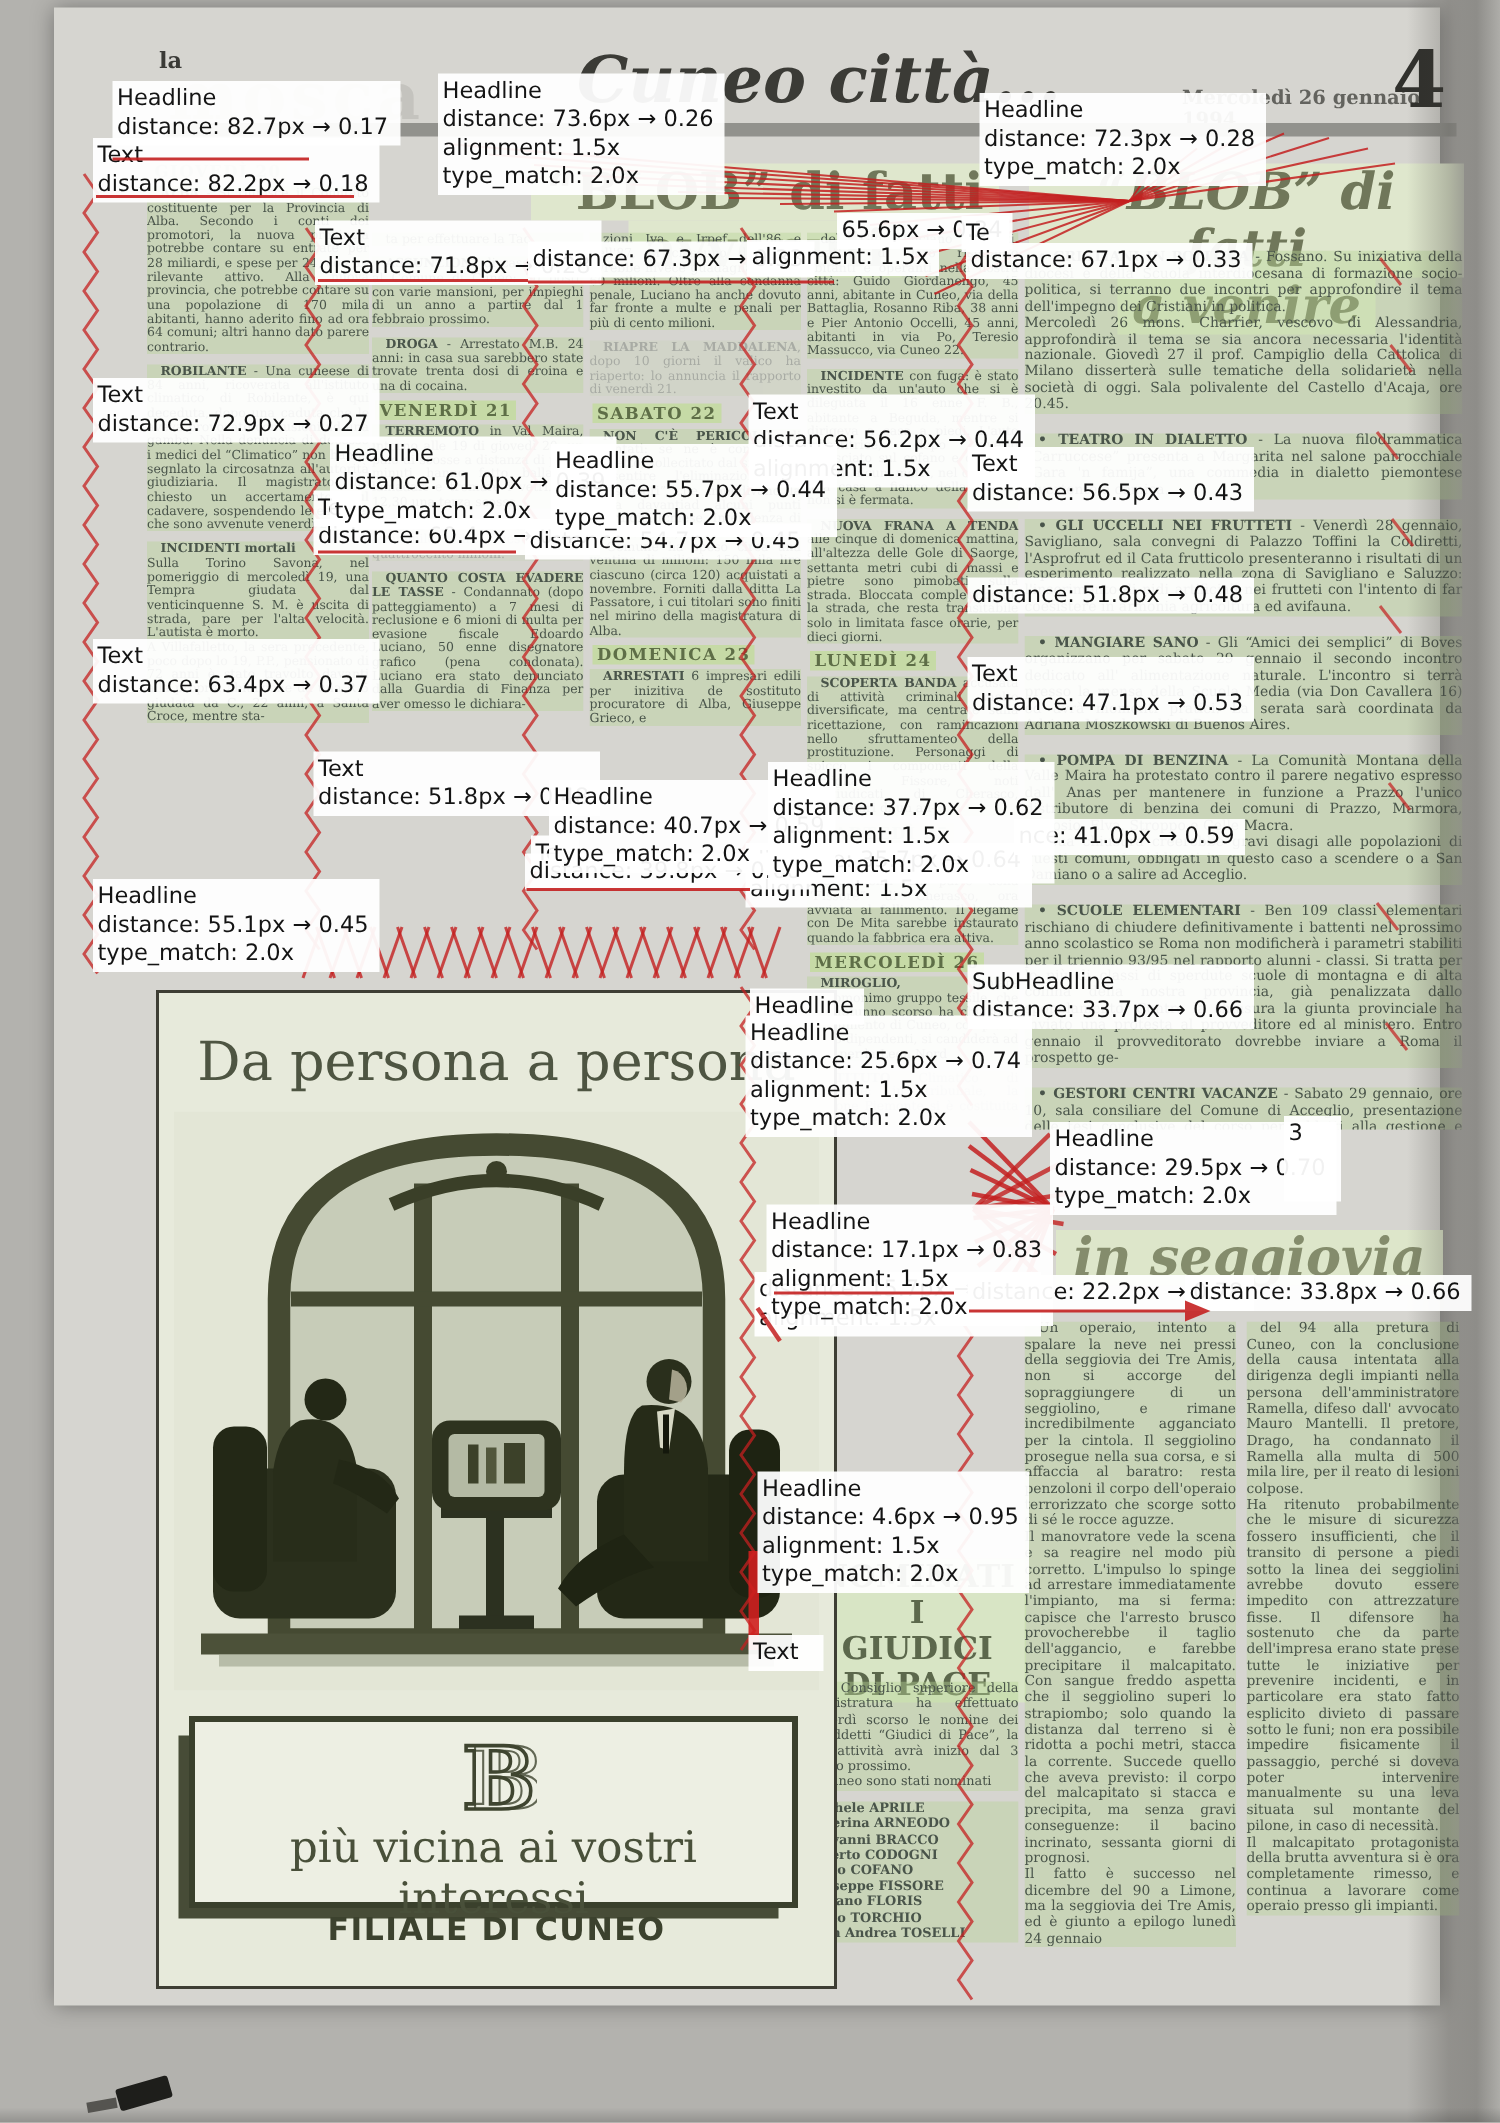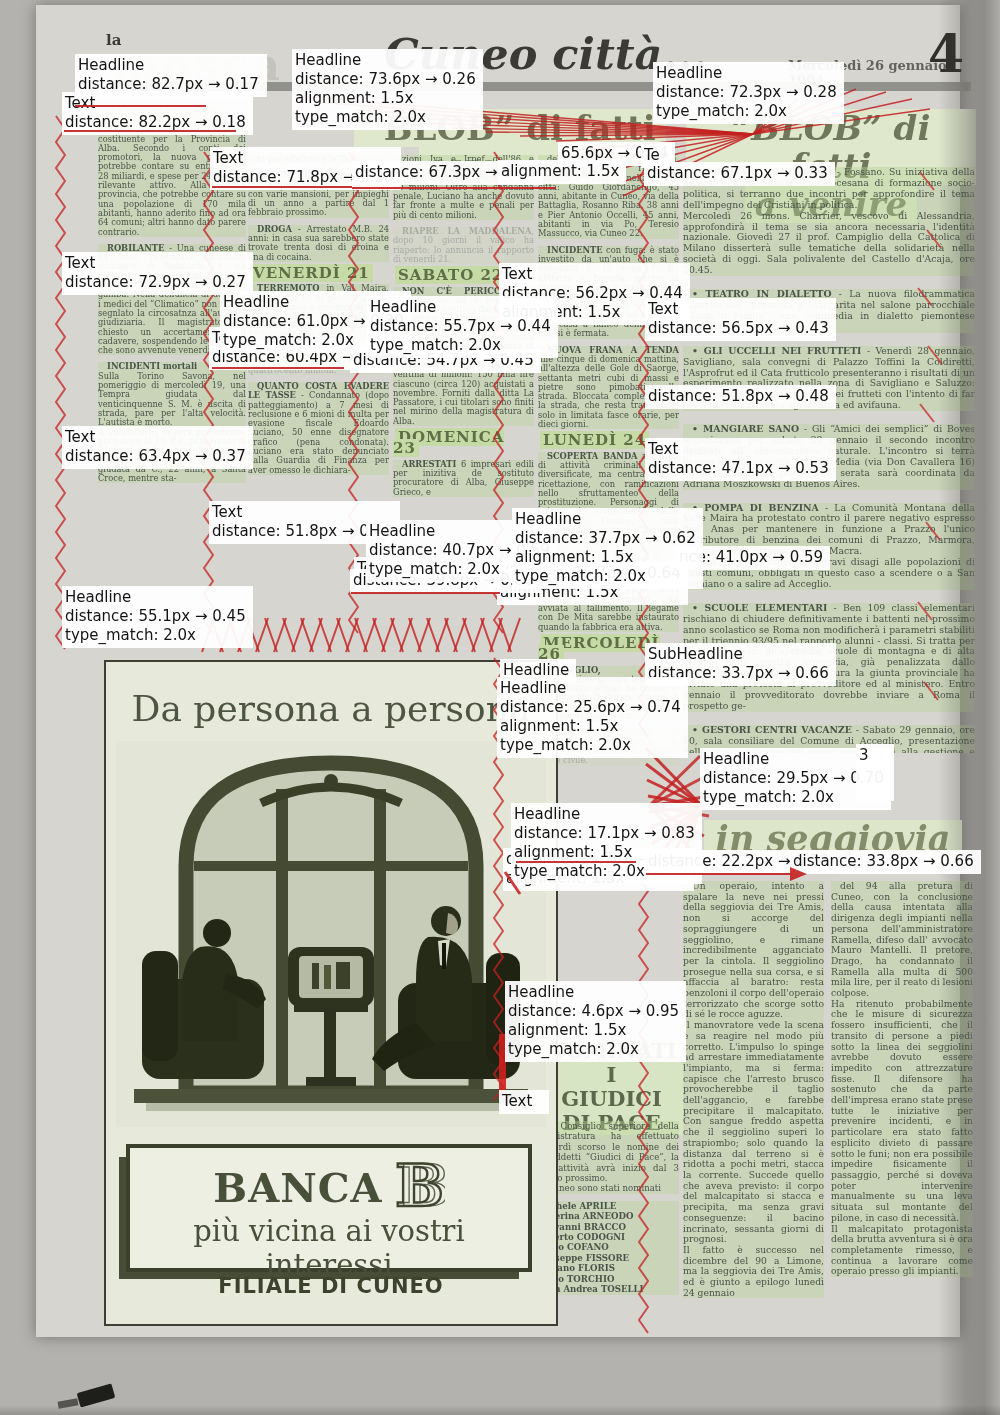--- a/index.html
+++ b/index.html
@@ -20,21 +20,21 @@
   .seggiovia .hl-line{display:inline-block;background:#dde6ca;padding:0 12px;font-size:35px;line-height:37px;}
   .giudici{position:absolute;left:503px;top:1034px;width:145px;text-align:center;font:bold 21px/24px "DejaVu Serif",serif;color:#5c684c;background:#d8e5c5;white-space:pre-line;}
   
   .col{position:absolute;overflow:hidden;font-family:"DejaVu Serif",serif;color:#49544a;text-align:justify;}
   .colA{font-size:8.3px;line-height:9.3px;}
   .par{margin:0 0 7px;text-indent:9px;background:rgba(183,212,150,.42);}
   .par .lead{font-weight:bold;white-space:pre-line;}
   .par .body-text{white-space:pre-line;}
   .faded{opacity:.32;}
   .day{background:none;text-indent:2px;margin:5px 0 4px;}
-  .day .lead{background:#c6daa6;color:#5e6e47;font-size:15px;letter-spacing:1px;padding:0 3px;}
+  .day .lead{background:#c6daa6;color:#5e6e47;font-size:11px;letter-spacing:1px;padding:0 3px;}
   .names{font-weight:bold;text-indent:0;}
   #col5 .par{margin-bottom:13px;}
   
   .ann{position:absolute;z-index:30;background:rgba(255,255,255,.94);color:#141414;font:15px/19px "DejaVu Sans",sans-serif;padding:2px 7px 3px 3px;white-space:pre-line;}
   
   #ad{position:absolute;left:68px;top:655px;width:450px;height:662px;background:#e7eadb;border:2px solid #3e3e34;}
   .ad-title{text-align:center;margin-top:26px;font:36px "DejaVu Serif",serif;color:#4e5542;}
   .ad-art{display:block;margin:12px auto 0;}
   .ad-logo-box{position:absolute;left:20px;top:482px;width:398px;height:120px;background:#edefe3;border:4px solid #3a402c;box-shadow:-10px 10px 0 -3px #474c37;text-align:center;}
   .bank-line{display:flex;align-items:center;justify-content:center;gap:4px;margin-top:8px;}
@@ -217,21 +217,20 @@
         <circle cx="330" cy="180" r="15" fill="#2a2f1c"></circle>
         <path d="M332,172 a13,13 0 0 1 6,22 l-8,-2 z" fill="#b9b49c" opacity=".85"></path>
         <path d="M312,196 Q352,192 356,238 L356,300 L300,300 L300,240 Q300,202 312,196 Z" fill="#262b18"></path>
         <polygon points="322,200 334,198 330,226 324,224" fill="#d6d8c4"></polygon>
         <rect x="326" y="202" width="4" height="26" fill="#14180c"></rect>
         <path d="M300,282 Q268,296 256,318 L268,330 Q296,310 320,304 Z" fill="#1f2413"></path>
         <path d="M356,284 Q330,300 318,322 L330,332 Q352,312 368,304 Z" fill="#22271500"></path>
       </svg>
       <div class="ad-logo-box">
         <div class="bank-line">
-          <span class="bank-word">BANCA</span>
           <svg width="58" height="62" viewBox="0 0 58 62">
             <text x="8" y="50" font-family="DejaVu Serif, serif" font-weight="bold" font-size="58" fill="#edefe3" stroke="#3f4530" stroke-width="2.4" aria-label="B">B</text>
             <text x="14" y="50" font-family="DejaVu Serif, serif" font-weight="bold" font-size="58" fill="none" stroke="#3f4530" stroke-width="1.4" opacity=".8">B</text>
           </svg>
         </div>
         <div class="ad-tagline">più vicina ai vostri interessi</div>
       </div>
       <div class="ad-branch">FILIALE DI CUNEO</div>
     </div>
 

